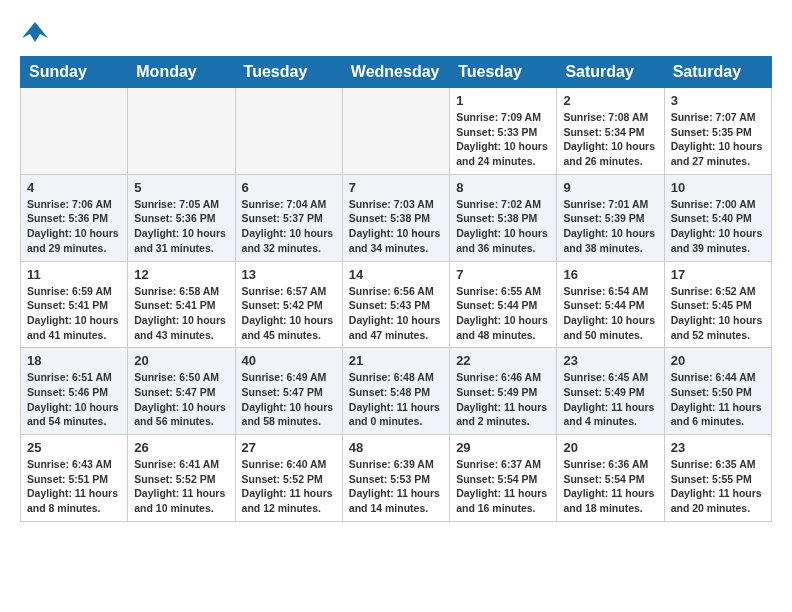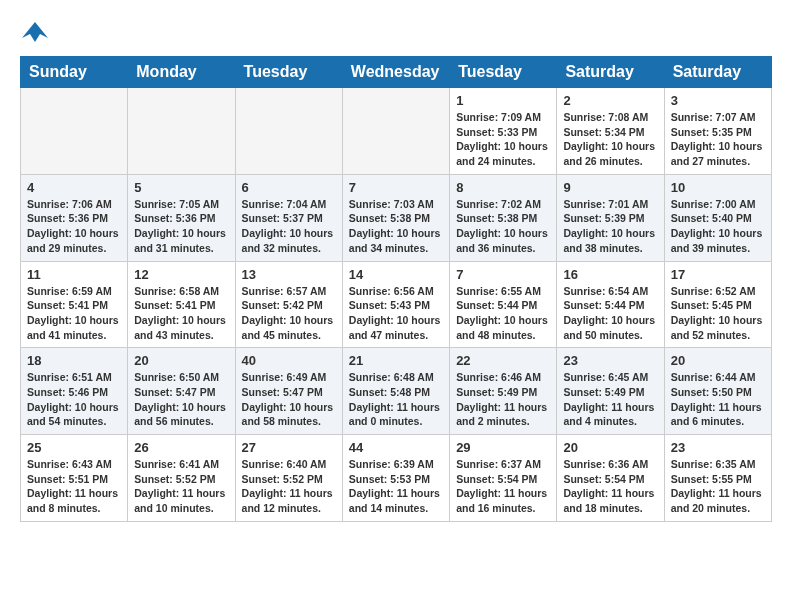--- a/index.html
+++ b/index.html
@@ -232,21 +232,21 @@
           </td>
           <td>
             <span class="day-number">26</span>
             <div class="day-info">Sunrise: 6:41 AM<br>Sunset: 5:52 PM<br>Daylight: 11 hours and 10 minutes.</div>
           </td>
           <td>
             <span class="day-number">27</span>
             <div class="day-info">Sunrise: 6:40 AM<br>Sunset: 5:52 PM<br>Daylight: 11 hours and 12 minutes.</div>
           </td>
           <td>
-            <span class="day-number">44</span>
+            <span class="day-number">48</span>
             <div class="day-info">Sunrise: 6:39 AM<br>Sunset: 5:53 PM<br>Daylight: 11 hours and 14 minutes.</div>
           </td>
           <td>
             <span class="day-number">29</span>
             <div class="day-info">Sunrise: 6:37 AM<br>Sunset: 5:54 PM<br>Daylight: 11 hours and 16 minutes.</div>
           </td>
           <td>
             <span class="day-number">20</span>
             <div class="day-info">Sunrise: 6:36 AM<br>Sunset: 5:54 PM<br>Daylight: 11 hours and 18 minutes.</div>
           </td>

